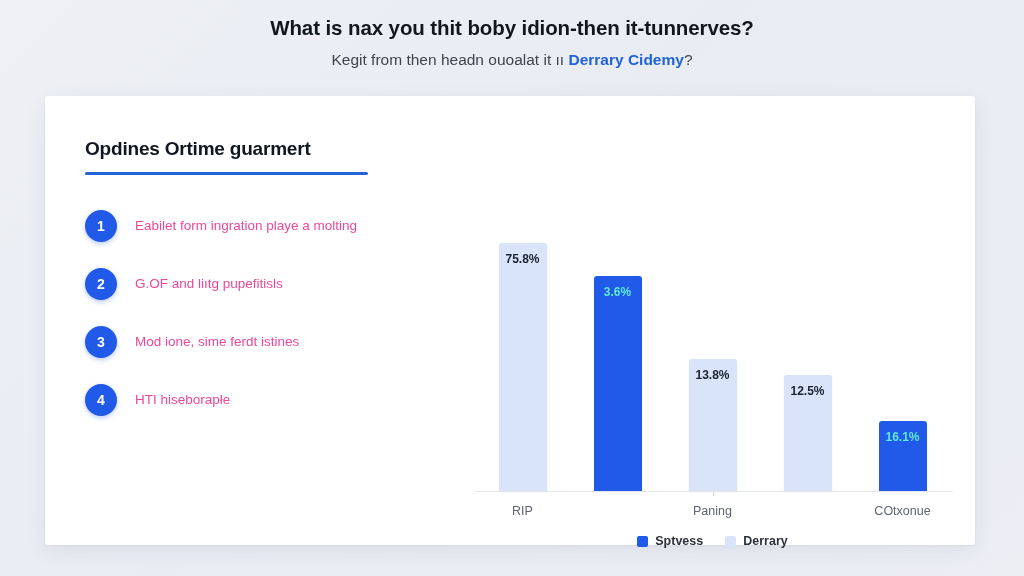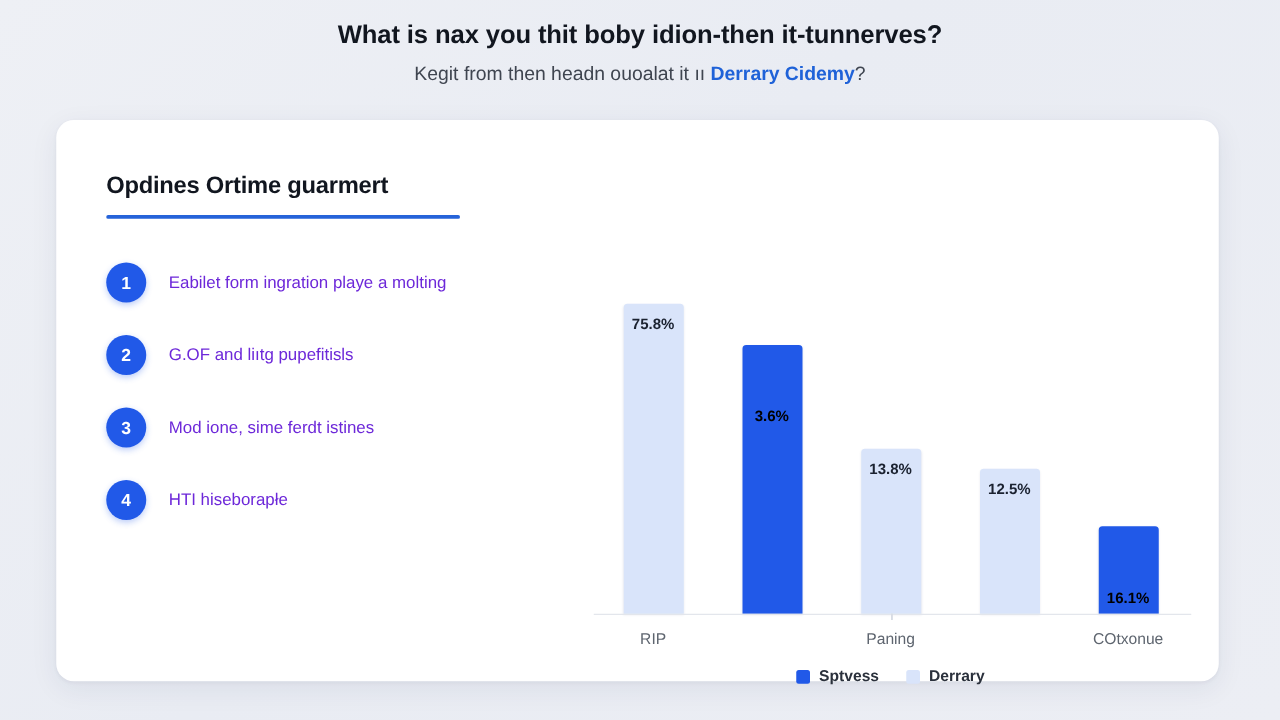--- a/index.html
+++ b/index.html
@@ -45,21 +45,21 @@
   }
 
   
   .card {
     position: absolute;
     left: 45px;
     top: 96px;
     width: 930px;
     height: 449px;
     background: #ffffff;
-    border-radius: 14px;
+    border-radius: 3px;
     box-shadow: 0 6px 22px rgba(33, 48, 84, 0.07),
                 0 1px 3px rgba(33, 48, 84, 0.05);
     box-sizing: border-box;
   }
 
   
   .left-panel {
     position: absolute;
     left: 40px;
     top: 42px;
@@ -98,21 +98,21 @@
     font-size: 14px;
     font-weight: bold;
     display: flex;
     align-items: center;
     justify-content: center;
     box-shadow: 0 2px 5px rgba(33, 89, 232, 0.3);
   }
   .item-text {
     margin-left: 18px;
     font-size: 13.5px;
-    color: #6d28d9;
+    color: #ec4899;
     line-height: 18px;
     white-space: nowrap;
   }
 
   
   .chart {
     position: absolute;
     left: 385px;
     top: 40px;
     width: 520px;
@@ -160,21 +160,21 @@
     position: absolute;
     top: 9px;
     left: 0;
     width: 100%;
     text-align: center;
     font-size: 12px;
     font-weight: bold;
     white-space: nowrap;
   }
   .bar.light .bar-label { color: #1b2230; }
-  .bar.dark  .bar-label { color: #000000; margin-top: 41px; }
+  .bar.dark  .bar-label { color: #5eead4; }
 
   .ticks {
     position: absolute;
     left: 45px;
     top: 355px;
     width: 475px;
     display: flex;
     justify-content: space-between;
     gap: 24px;
   }

